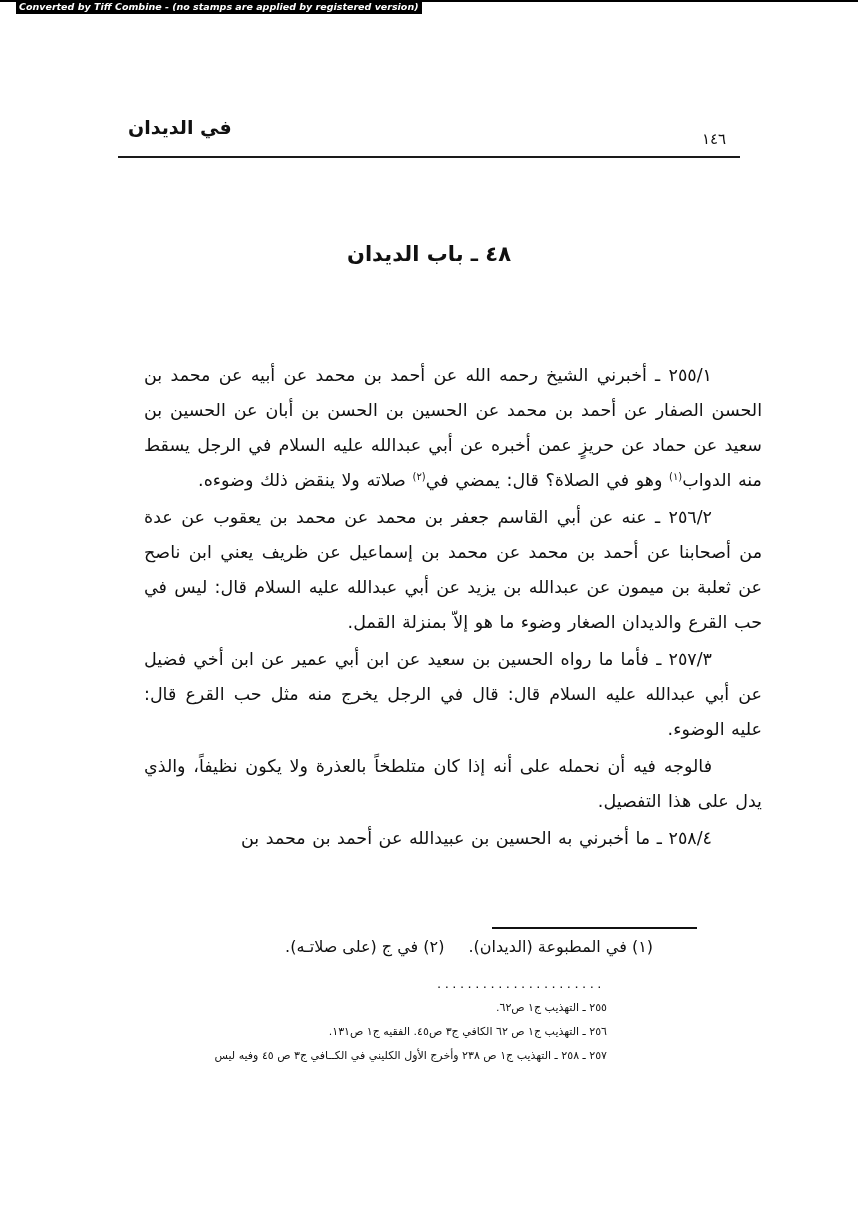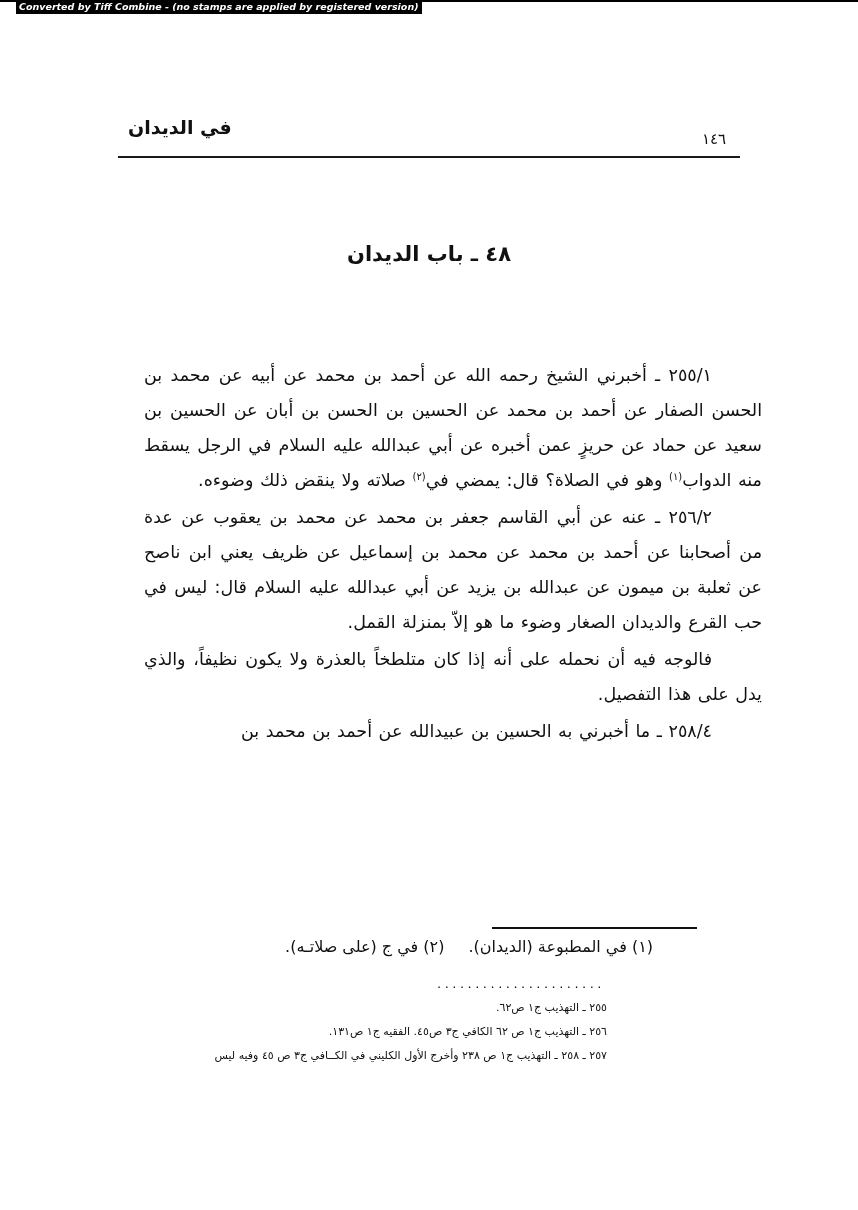--- a/index.html
+++ b/index.html
@@ -97,20 +97,21 @@
 
   <div class="running-title">في الديدان</div>
   <div class="page-number">١٤٦</div>
   <div class="head-rule"></div>
 
   <div class="chapter-title">٤٨ ـ باب الديدان</div>
 
   <div class="body-text">
     <p><span>٢٥٥/١ ـ أخبرني الشيخ رحمه الله عن أحمد بن محمد عن أبيه عن محمد بن الحسن الصفار عن أحمد بن محمد عن الحسين بن الحسن بن أبان عن الحسين بن سعيد عن حماد عن حريزٍ عمن أخبره عن أبي عبدالله عليه السلام في الرجل يسقط منه الدواب</span><sup class="fn-mark">(١)</sup><span> وهو في الصلاة؟ قال: يمضي في</span><sup class="fn-mark">(٢)</sup><span> صلاته ولا ينقض ذلك وضوءه.</span></p>
     <p>٢٥٦/٢ ـ عنه عن أبي القاسم جعفر بن محمد عن محمد بن يعقوب عن عدة من أصحابنا عن أحمد بن محمد عن محمد بن إسماعيل عن ظريف يعني ابن ناصح عن ثعلبة بن ميمون عن عبدالله بن يزيد عن أبي عبدالله عليه السلام قال: ليس في حب القرع والديدان الصغار وضوء ما هو إلاّ بمنزلة القمل.</p>
+    <p>٢٥٧/٣ ـ فأما ما رواه الحسين بن سعيد عن ابن أبي عمير عن ابن أخي فضيل عن أبي عبدالله عليه السلام قال: قال في الرجل يخرج منه مثل حب القرع قال: عليه الوضوء.</p>
     <p>فالوجه فيه أن نحمله على أنه إذا كان متلطخاً بالعذرة ولا يكون نظيفاً، والذي يدل على هذا التفصيل.</p>
     <p>٢٥٨/٤ ـ ما أخبرني به الحسين بن عبيدالله عن أحمد بن محمد بن</p>
   </div>
 
   <div class="fn-sep"></div>
 
   <div class="fn-variants">
     <span class="v1">(١) في المطبوعة (الديدان).</span><span class="v2">(٢) في ج (على صلاتـه).</span>
   </div>
 

